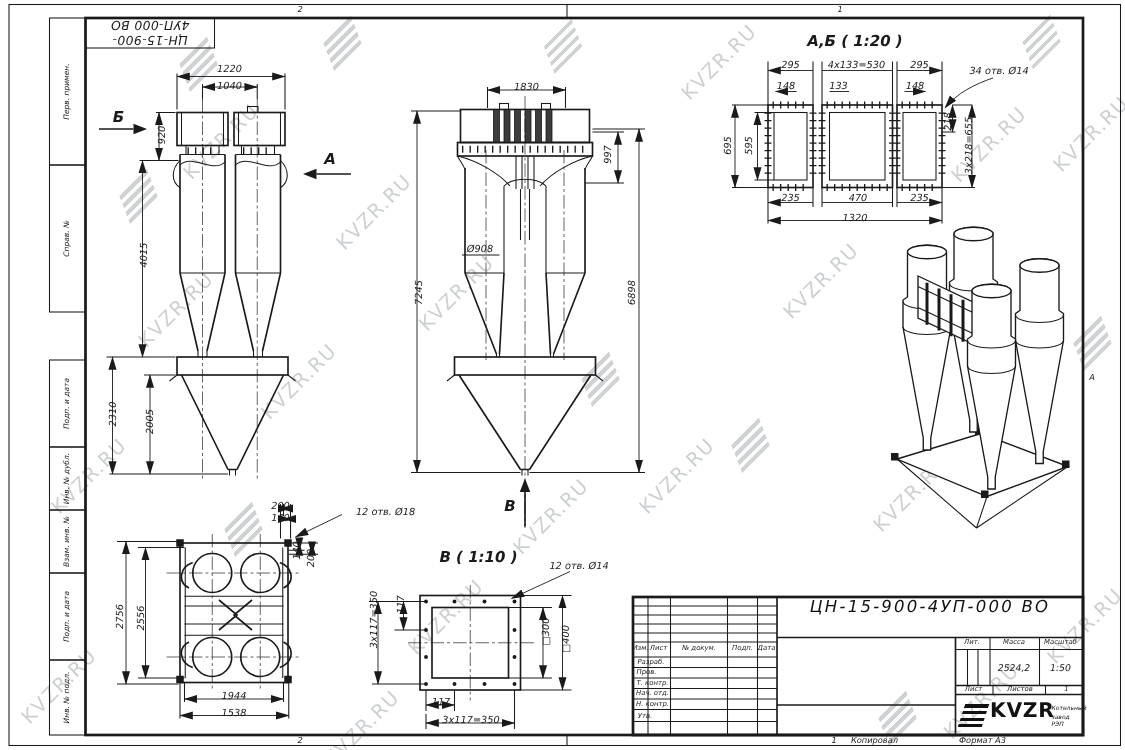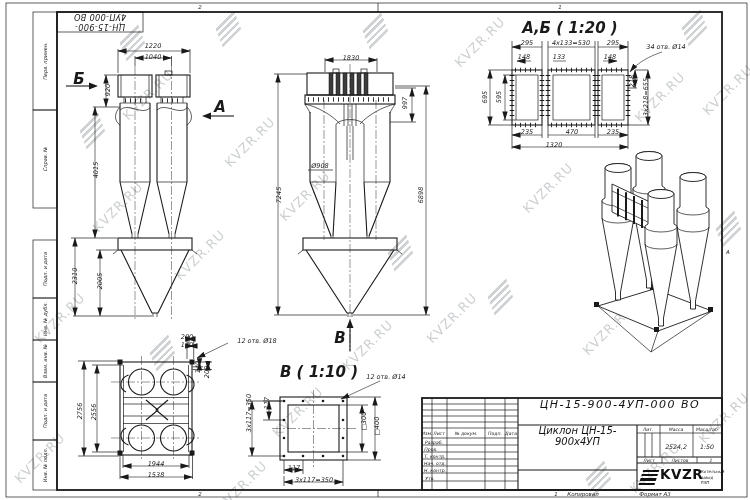--- a/index.html
+++ b/index.html
@@ -17,21 +17,21 @@
   .ldr{stroke:#1a1a1a;stroke-width:0.6;fill:none;marker-end:url(#ar);}
   .wfill{fill:#ffffff;stroke:#1a1a1a;stroke-width:0.9;}
   .blk{fill:#1a1a1a;stroke:none;}
   .slat{fill:#3c3c3c;stroke:#111;stroke-width:0.5;}
   
   #labels,#wm,#statictext{position:absolute;left:0;top:0;width:750px;height:500px;}
   #wm{z-index:1;}
   #labels{z-index:3;}
   #statictext{z-index:3;}
   .lab{position:absolute;font:italic 6.5px "DejaVu Sans",sans-serif;color:#1a1a1a;white-space:nowrap;}
-  .big{font-size:15px;font-weight:bold;}
+  .big{font-size:10px;font-weight:bold;}
   .tiny{font-size:4.6px;}
   .zone{font-size:5.5px;}
   .val{font-size:6.2px;}
   .wm-text{position:absolute;font:13px "DejaVu Sans",sans-serif;letter-spacing:1px;color:#cdd0d2;
            transform:translate(-50%,-50%) rotate(-45deg);white-space:nowrap;}
   .wm-logo{position:absolute;width:26px;height:20px;opacity:0.85;
            background:repeating-linear-gradient(0deg,#c7cacc 0 2.6px,transparent 2.6px 5.2px);
            transform:translate(-50%,-50%) rotate(-45deg) skewX(-24deg);}
   .stamp{position:absolute;left:57px;top:12px;width:86px;height:20px;line-height:20px;text-align:center;
          font:italic 8.2px "DejaVu Sans",sans-serif;color:#1a1a1a;transform:rotate(180deg);letter-spacing:0.3px;}
@@ -306,21 +306,20 @@
     <div class="mlabel" style="left:45px;top:61px;"><span>Перв. примен.</span></div>
     <div class="mlabel" style="left:45px;top:159px;"><span>Справ. №</span></div>
     <div class="mlabel" style="left:45px;top:269px;"><span>Подп. и дата</span></div>
     <div class="mlabel" style="left:45px;top:319px;"><span>Инв. № дубл.</span></div>
     <div class="mlabel" style="left:45px;top:361px;"><span>Взам. инв. №</span></div>
     <div class="mlabel" style="left:45px;top:411px;"><span>Подп. и дата</span></div>
     <div class="mlabel" style="left:45px;top:465px;"><span>Инв. № подл.</span></div>
 
 
     <div class="docnum">ЦН-15-900-4УП-000 ВО</div>
-    <div class="tbname">Циклон ЦН-15-900х4УП</div>
     <div class="kvzr-bars"></div>
     <div class="kvzr">KVZR</div>
     <div class="org" style="top:469px;">Котельный</div>
     <div class="org" style="top:475px;">завод РЭП</div>
   </div>
 
   <div id="labels">
       <span class="lab" style="left: 153px; top: 46px; transform: translate(-50%, -50%);">1220</span>
       <span class="lab" style="left: 153px; top: 57px; transform: translate(-50%, -50%);">1040</span>
       <span class="lab" style="left: 108px; top: 90px; transform: translate(-50%, -50%) rotate(-90deg);">920</span>
@@ -343,21 +342,21 @@
       <span class="lab" style="left: 559px; top: 57px; transform: translate(-50%, -50%);">133</span>
       <span class="lab" style="left: 610px; top: 57px; transform: translate(-50%, -50%);">148</span>
       <span class="lab" style="left: 666px; top: 47px; transform: translate(-50%, -50%);">34 отв. Ø14</span>
       <span class="lab" style="left: 485px; top: 97px; transform: translate(-50%, -50%) rotate(-90deg);">695</span>
       <span class="lab" style="left: 499px; top: 97px; transform: translate(-50%, -50%) rotate(-90deg);">595</span>
       <span class="lab" style="left: 632px; top: 81px; transform: translate(-50%, -50%) rotate(-90deg);">218</span>
       <span class="lab" style="left: 646px; top: 97px; transform: translate(-50%, -50%) rotate(-90deg);">3x218=655</span>
       <span class="lab" style="left: 527px; top: 132px; transform: translate(-50%, -50%);">235</span>
       <span class="lab" style="left: 572px; top: 132px; transform: translate(-50%, -50%);">470</span>
       <span class="lab" style="left: 613px; top: 132px; transform: translate(-50%, -50%);">235</span>
-      <span class="lab" style="left: 554px; top: 145px; transform: translate(-50%, -50%);">1320</span>
+      <span class="lab" style="left: 570px; top: 145px; transform: translate(-50%, -50%);">1320</span>
       <span class="lab" style="left: 187px; top: 337px; transform: translate(-50%, -50%);">200</span>
       <span class="lab" style="left: 187px; top: 345px; transform: translate(-50%, -50%);">140</span>
       <span class="lab" style="left: 234px; top: 341px; transform: translate(-50%, -50%); margin-left: 23px;">12 отв. Ø18</span>
       <span class="lab" style="left: 198px; top: 367px; transform: translate(-50%, -50%) rotate(-90deg);">140</span>
       <span class="lab" style="left: 207px; top: 372px; transform: translate(-50%, -50%) rotate(-90deg);">200</span>
       <span class="lab" style="left: 80px; top: 411px; transform: translate(-50%, -50%) rotate(-90deg);">2756</span>
       <span class="lab" style="left: 94px; top: 412px; transform: translate(-50%, -50%) rotate(-90deg);">2556</span>
       <span class="lab" style="left: 156px; top: 464px; transform: translate(-50%, -50%);">1944</span>
       <span class="lab" style="left: 156px; top: 475px; transform: translate(-50%, -50%);">1538</span>
       <span class="lab big" style="left: 319px; top: 372px; transform: translate(-50%, -50%);">В ( 1:10 )</span>

